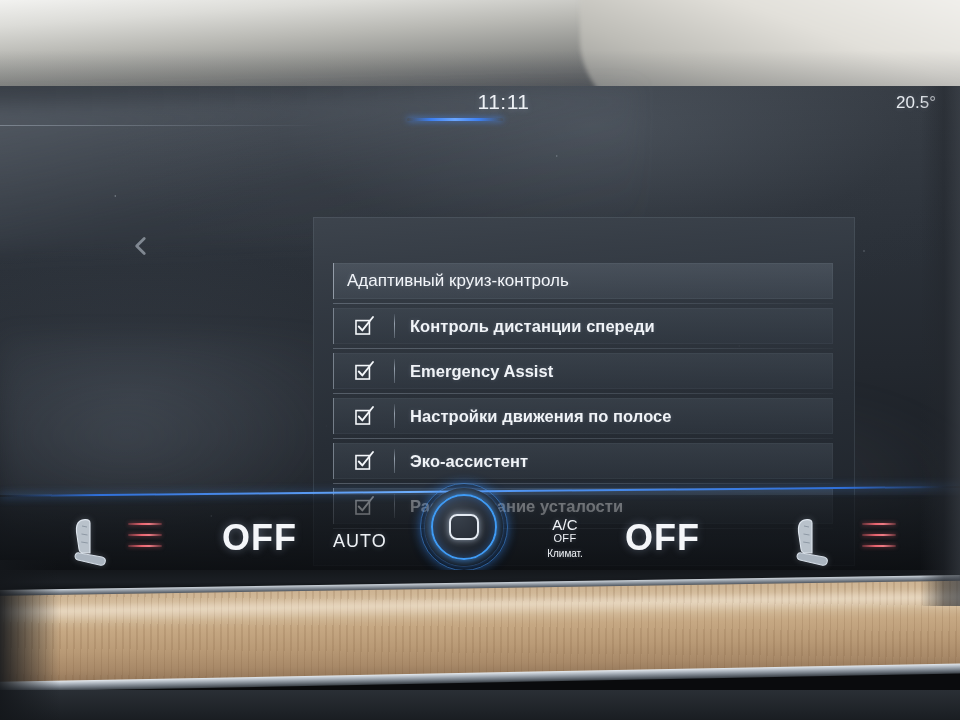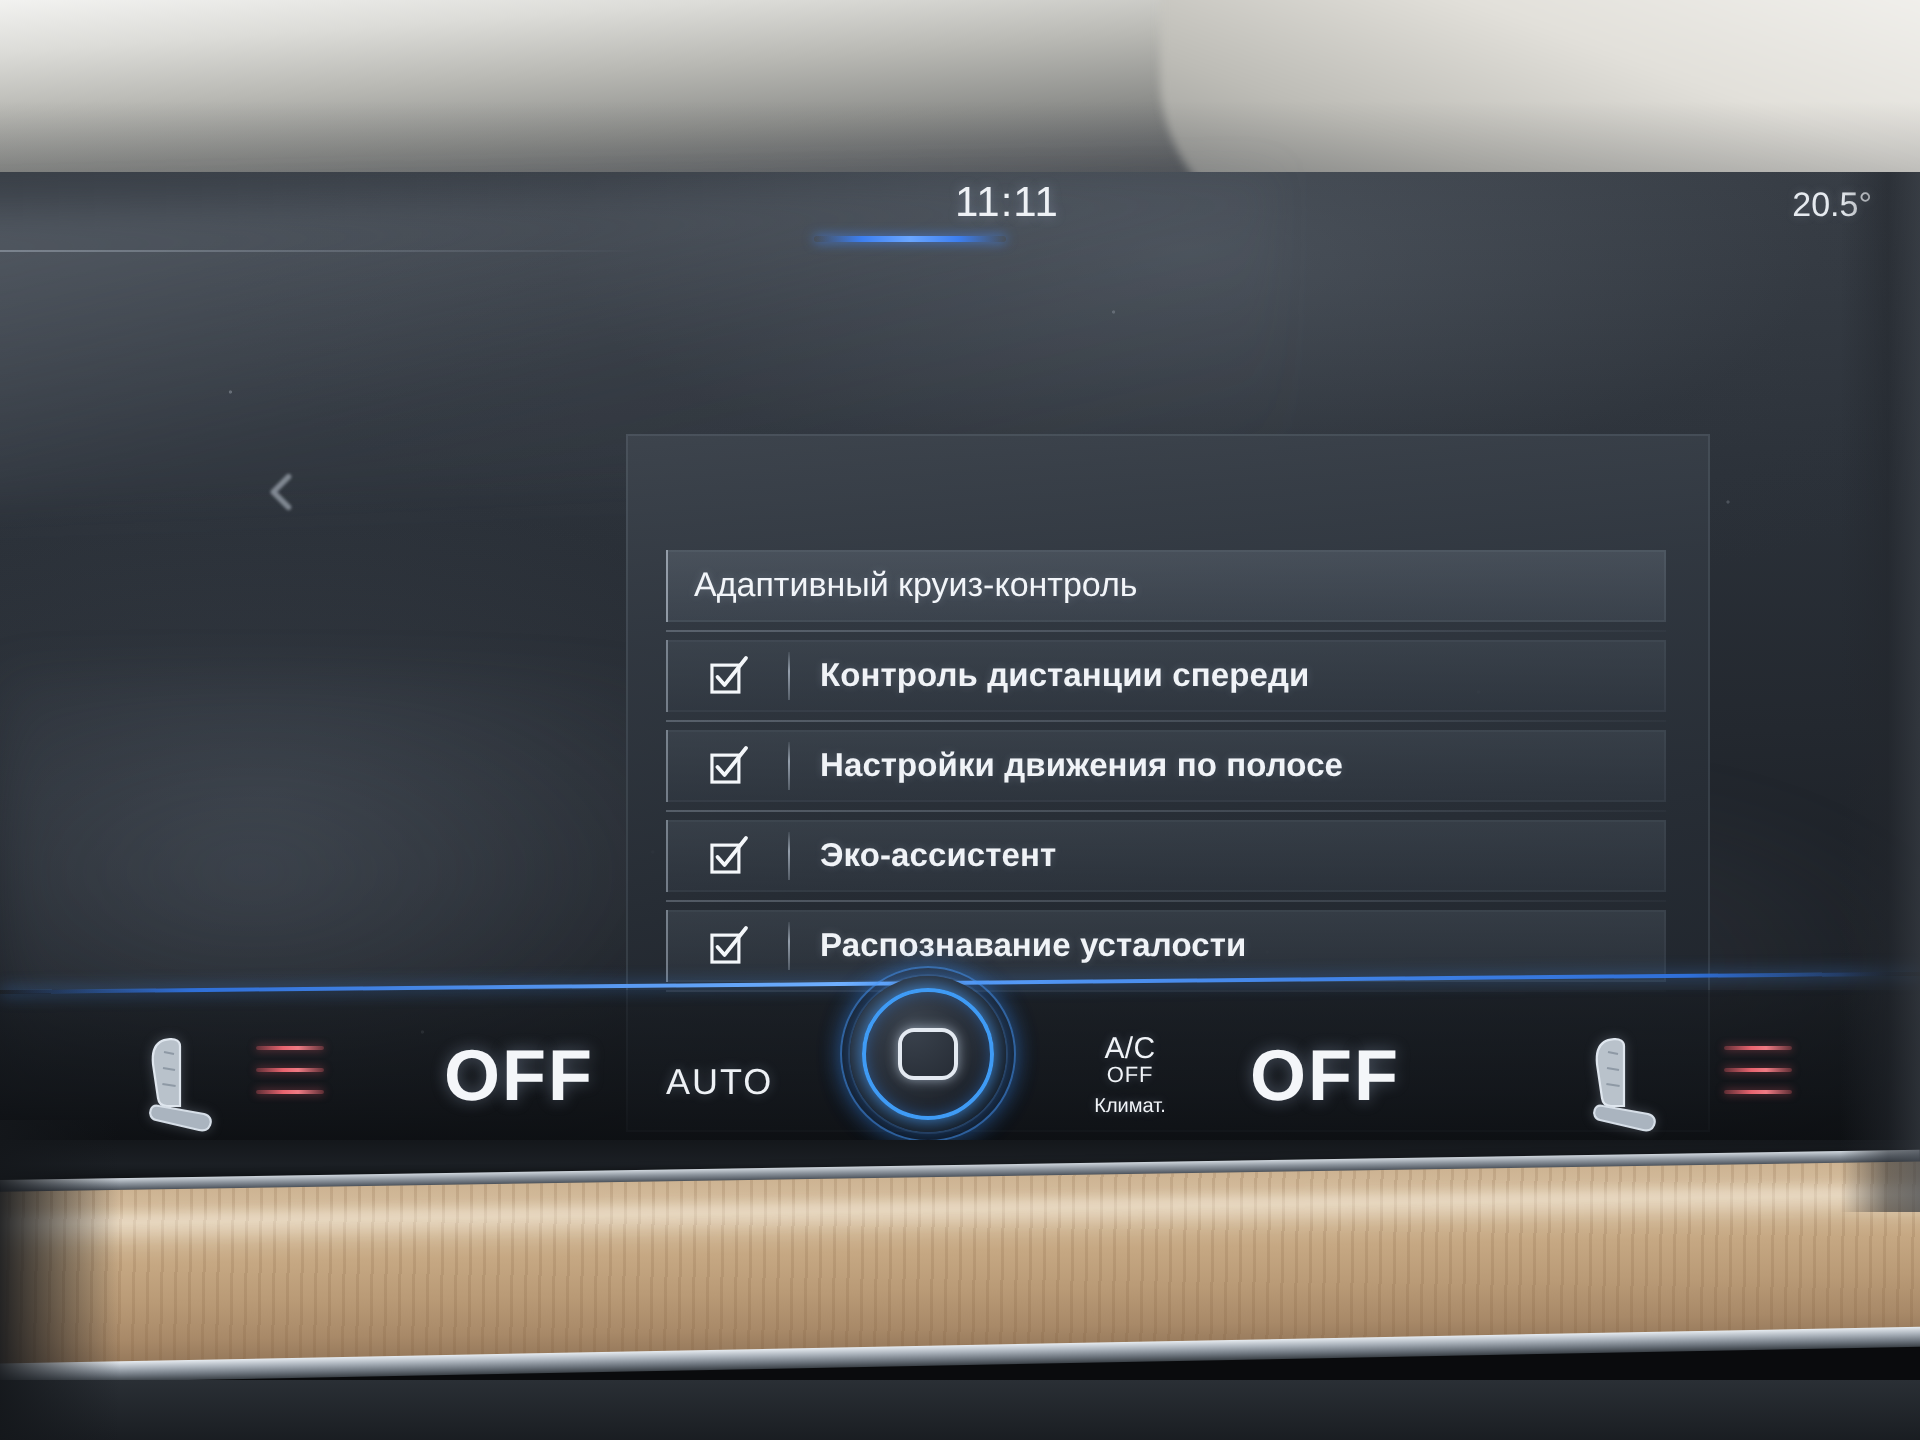--- a/index.html
+++ b/index.html
@@ -105,21 +105,21 @@
   }
   .close-btn {
     position:absolute; right:10px; top:5px; width:44px; height:34px;
     border:1px solid rgba(150,162,176,.22); border-radius:4px;
     display:flex; align-items:center; justify-content:center;
     background:rgba(255,255,255,.02);
   }
   .close-btn svg { width:17px; height:17px; }
 
   
-  .list { position:absolute; left:20px; top:46px; width:500px;margin-top:12px; }
+  .list { position:absolute; left:20px; top:46px; width:500px; }
   .row {
     position:relative; width:500px; height:36px; margin-bottom:9px;
     display:flex; align-items:center;
   }
   .row-head {
     background:linear-gradient(180deg, rgba(100,110,122,.42) 0%, rgba(78,88,100,.34) 100%);
     box-shadow:inset 1px 0 0 rgba(205,215,228,.55), inset 0 0 0 1px rgba(150,162,178,.10);
   }
   .row-item {
     background:linear-gradient(180deg, rgba(66,75,85,.55) 0%, rgba(50,58,68,.48) 100%);
@@ -294,20 +294,32 @@
               <svg viewBox="0 0 24 24" fill="none">
                 <rect x="2.5" y="4.5" width="17" height="17" fill="none" stroke="#f4f7fa" stroke-width="2"></rect>
                 <polyline points="6 12 10.5 17 24 0" fill="none" stroke="#f4f7fa" stroke-width="2.4" stroke-linecap="round" stroke-linejoin="round"></polyline>
               </svg>
             </span>
           </div>
           <div class="row-div"></div>
           <div class="row-label">Контроль дистанции спереди</div>
         </div>
 
+        <div class="row row-item">
+          <div class="chk-cell">
+            <span class="chk">
+              <svg viewBox="0 0 24 24" fill="none">
+                <rect x="2.5" y="4.5" width="17" height="17" fill="none" stroke="#f4f7fa" stroke-width="2"></rect>
+                <polyline points="6 12 10.5 17 24 0" fill="none" stroke="#f4f7fa" stroke-width="2.4" stroke-linecap="round" stroke-linejoin="round"></polyline>
+              </svg>
+            </span>
+          </div>
+          <div class="row-div"></div>
+          <div class="row-label">Emergency Assist</div>
+        </div>
 
         <div class="row row-item">
           <div class="chk-cell">
             <span class="chk">
               <svg viewBox="0 0 24 24" fill="none">
                 <rect x="2.5" y="4.5" width="17" height="17" fill="none" stroke="#f4f7fa" stroke-width="2"></rect>
                 <polyline points="6 12 10.5 17 24 0" fill="none" stroke="#f4f7fa" stroke-width="2.4" stroke-linecap="round" stroke-linejoin="round"></polyline>
               </svg>
             </span>
           </div>

